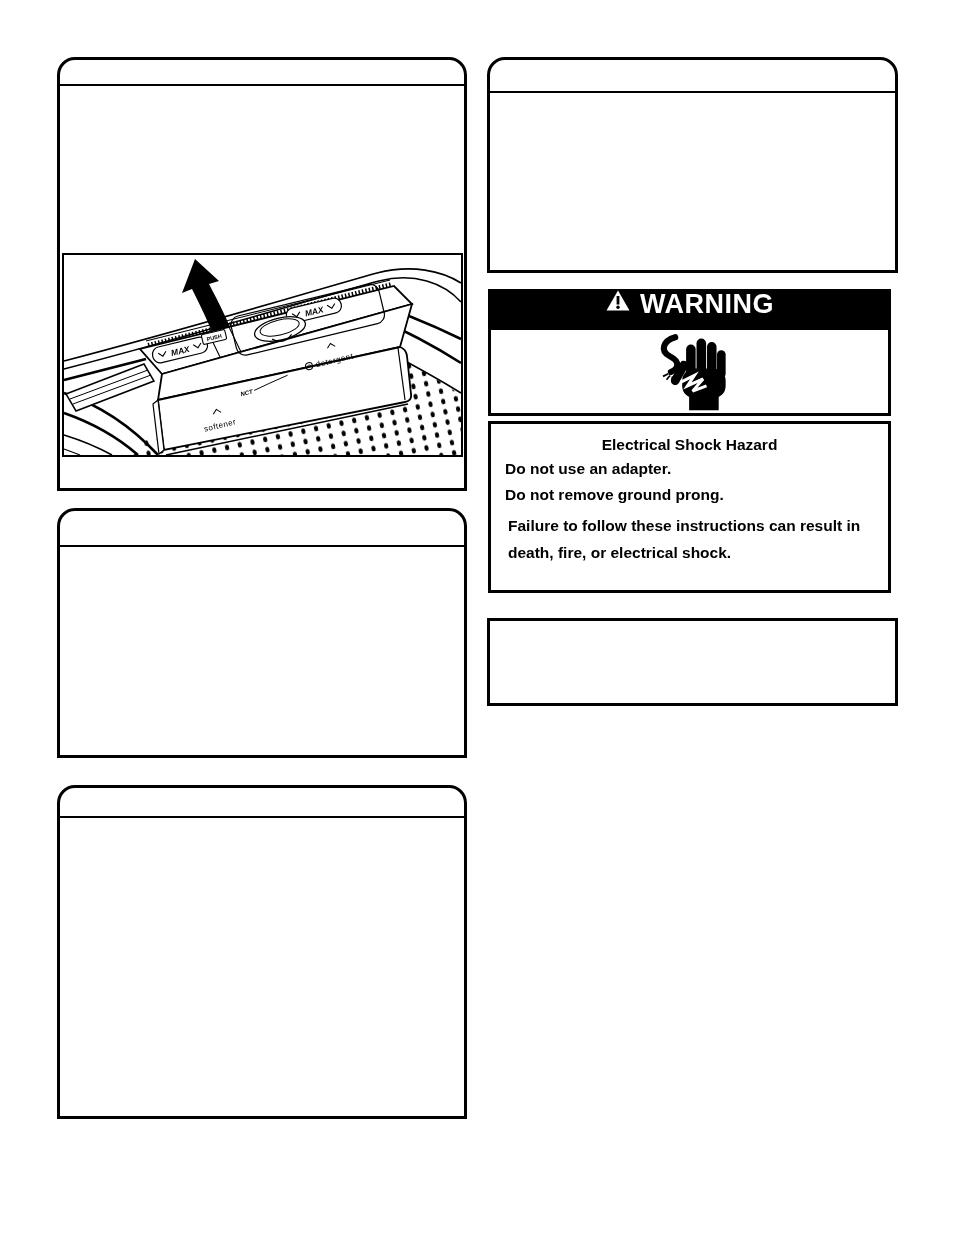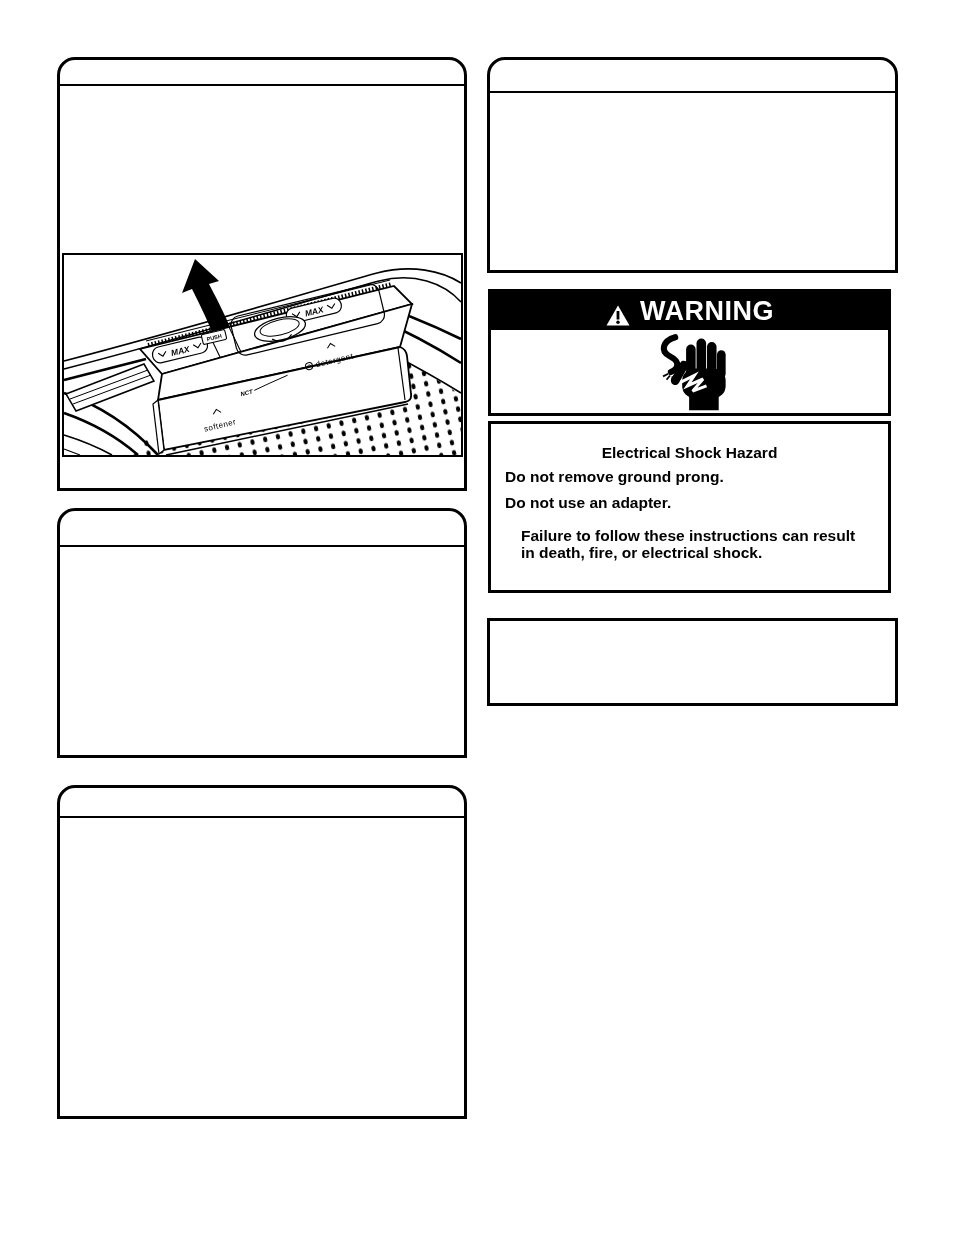--- a/index.html
+++ b/index.html
@@ -12,35 +12,35 @@
     border-radius:18px 18px 0 0; box-sizing:border-box;
   }
   .rbox .hdr { border-bottom:2px solid #000; width:100%; box-sizing:border-box; }
   .plainbox {
     position:absolute; background:#fff; border:3px solid #000; box-sizing:border-box;
   }
   
   .warn { position:absolute; left:488px; top:289px; width:403px; }
   .warn-banner {
     height:38px; background:#000; color:#fff;
-    display:flex; align-items:flex-end; justify-content:center; gap:9px;
+    display:flex; align-items:flex-start; justify-content:center; gap:9px;
     font-weight:bold; font-size:27px; letter-spacing:0.5px;
   }
   .warn-icon-panel {
     height:89px; border:3px solid #000; box-sizing:border-box; background:#fff;
     display:flex; align-items:center; justify-content:center;
   }
   .warn-text-panel {
     margin-top:5px; height:172px; border:3px solid #000; box-sizing:border-box;
     background:#fff; padding:7px 14px 0 14px;
     font-weight:bold; font-size:15.5px; line-height:16px;
   }
-  .warn-title { text-align:center; margin:14px 0 8px 0; font-size:15.5px; }
+  .warn-title { text-align:center; margin:6px 0 8px 0; font-size:15.5px; }
   .warn-line  { margin:0 0 9.5px 0; }
-  .warn-consequence { margin:16px; line-height:17px; }
+  .warn-consequence { margin:3px; line-height:27px; }
   
   .illu { position:absolute; left:2px; top:193px; }
   .illu text { font-family:"Liberation Sans", sans-serif; }
 </style>
 </head>
 <body>
 
 <div class="page">
 
   <div class="rbox" style="left:57px; top:57px; width:410px; height:434px;">
@@ -182,21 +182,21 @@
           <path d="M48,38 L38,56" stroke-width="10"></path>
         </g>
         <rect x="46" y="42" width="50" height="34" rx="14" fill="#000"></rect>
         <rect x="54" y="68" width="34" height="22" fill="#000"></rect>
         <polyline points="44,58 60,50 52,62 70,54 58,68 74,62" fill="none" stroke="#fff" stroke-width="3.5"></polyline>
       </svg>
     </div>
 
     <div class="warn-text-panel">
       <p class="warn-title">Electrical Shock Hazard</p>
+      <p class="warn-line">Do not use an adapter.</p>
       <p class="warn-line">Do not remove ground prong.</p>
-      <p class="warn-line">Do not use an adapter.</p>
       <p class="warn-consequence">Failure to follow these instructions can result in death, fire, or electrical shock.</p>
     </div>
   </div>
 
   <div class="plainbox" style="left:487px; top:618px; width:411px; height:88px;"></div>
 
 </div>
 
 </body></html>

